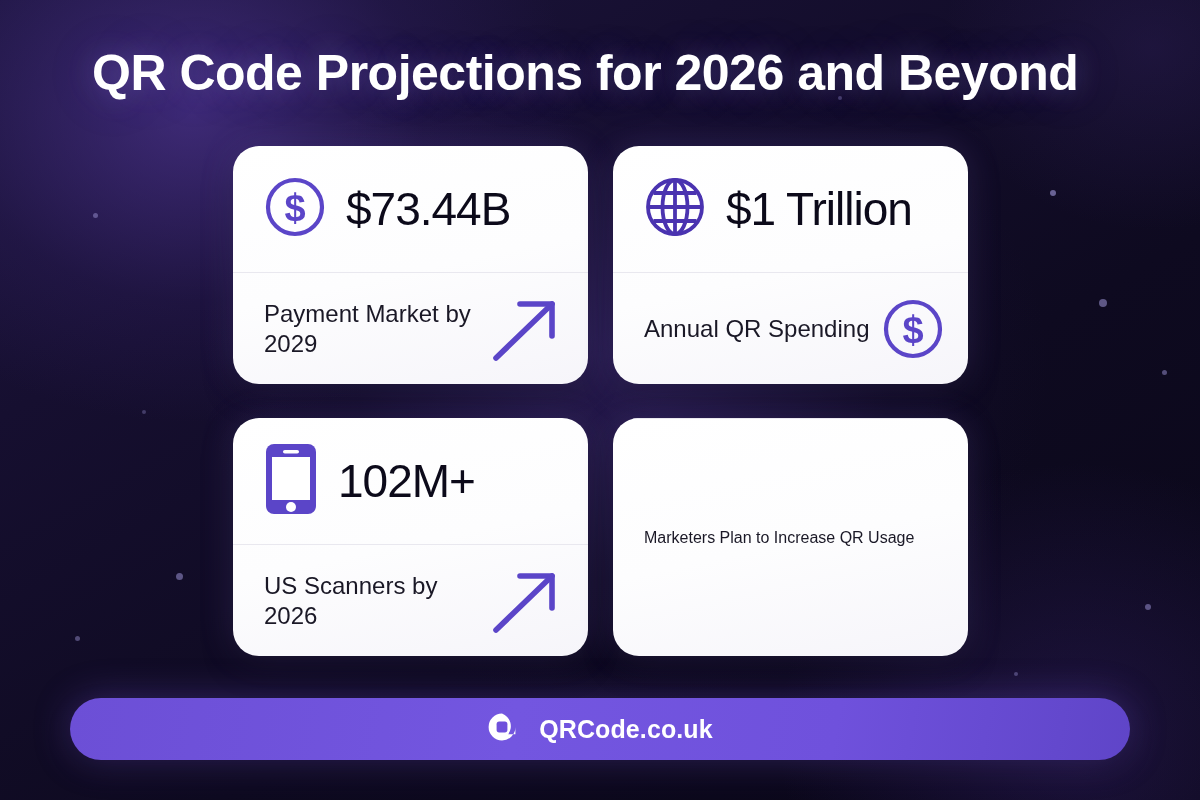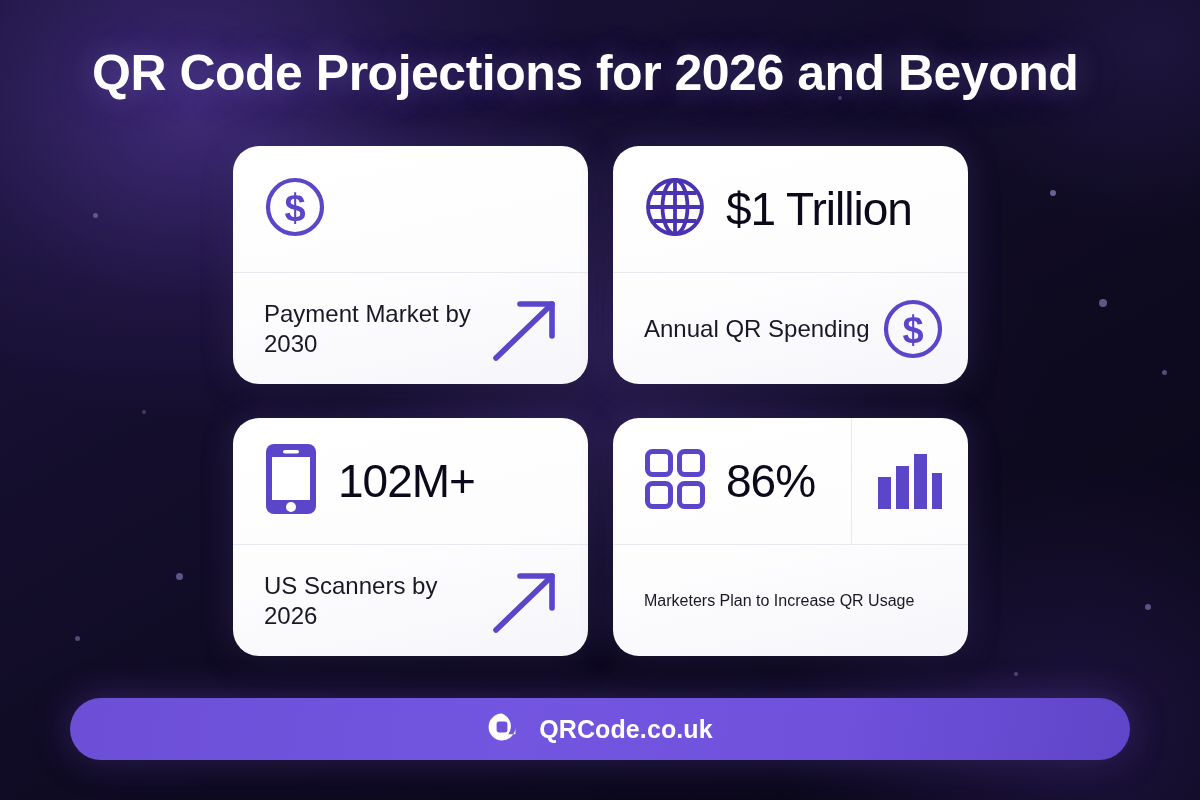--- a/index.html
+++ b/index.html
@@ -190,25 +190,26 @@
 
     <div class="stat-card">
       <div class="card-top">
         <div class="card-top-main">
           <span class="icon">
             <svg width="62" height="62" viewBox="0 0 62 62">
               <circle cx="31" cy="31" r="27" fill="none" stroke="#5B45C8" stroke-width="4.2"></circle>
               <text x="31" y="45" text-anchor="middle" font-family="Liberation Sans, sans-serif" font-size="38" font-weight="700" fill="#5B45C8">$</text>
             </svg>
           </span>
+          <span class="stat-value">$73.44B</span>
         </div>
       </div>
       <div class="card-divider"></div>
       <div class="card-bottom">
-        <span class="stat-label">Payment Market by 2030</span>
+        <span class="stat-label">Payment Market by 2029</span>
         <span class="bottom-icon">
           <svg width="74" height="74" viewBox="0 0 74 74">
             <path d="M6 66 L62 12" fill="none" stroke="#5B45C8" stroke-width="5.6" stroke-linecap="round"></path>
             <path d="M30 12 L62 12 L62 44" fill="none" stroke="#5B45C8" stroke-width="5.6" stroke-linecap="round" stroke-linejoin="round"></path>
           </svg>
         </span>
       </div>
     </div>
 
     <div class="stat-card">
@@ -261,47 +262,20 @@
         <span class="bottom-icon">
           <svg width="74" height="74" viewBox="0 0 74 74">
             <path d="M6 66 L62 12" fill="none" stroke="#5B45C8" stroke-width="5.6" stroke-linecap="round"></path>
             <path d="M30 12 L62 12 L62 44" fill="none" stroke="#5B45C8" stroke-width="5.6" stroke-linecap="round" stroke-linejoin="round"></path>
           </svg>
         </span>
       </div>
     </div>
 
     <div class="stat-card">
-      <div class="card-top has-split">
-        <div class="card-top-main">
-          <span class="icon">
-            <svg width="62" height="62" viewBox="0 0 62 62">
-              <g fill="none" stroke="#5B45C8" stroke-width="5">
-                <rect x="3.5" y="3.5" width="23" height="23" rx="5"></rect>
-                <rect x="35.5" y="3.5" width="23" height="23" rx="5"></rect>
-                <rect x="3.5" y="35.5" width="23" height="23" rx="5"></rect>
-                <rect x="35.5" y="35.5" width="23" height="23" rx="5"></rect>
-              </g>
-            </svg>
-          </span>
-          <span class="stat-value">86%</span>
-        </div>
-        <div class="card-top-aside">
-          <span class="icon">
-            <svg width="70" height="66" viewBox="0 0 70 66">
-              <g fill="#5B45C8">
-                <rect x="3" y="31" width="13" height="32"></rect>
-                <rect x="21" y="20" width="13" height="43"></rect>
-                <rect x="39" y="8" width="13" height="55"></rect>
-                <rect x="57" y="27" width="10" height="36"></rect>
-              </g>
-            </svg>
-          </span>
-        </div>
-      </div>
       <div class="card-divider"></div>
       <div class="card-bottom">
         <span class="stat-label wide">Marketers Plan to Increase QR Usage</span>
       </div>
     </div>
 
   </div>
 
   <div id="footer-bar">
     <span class="icon">

